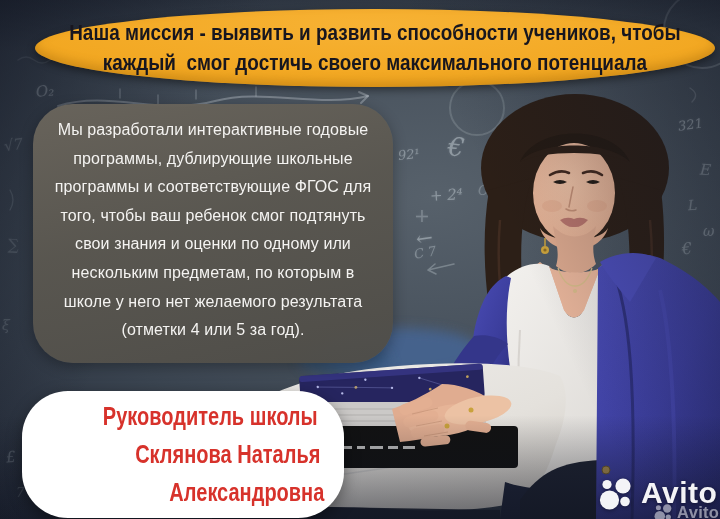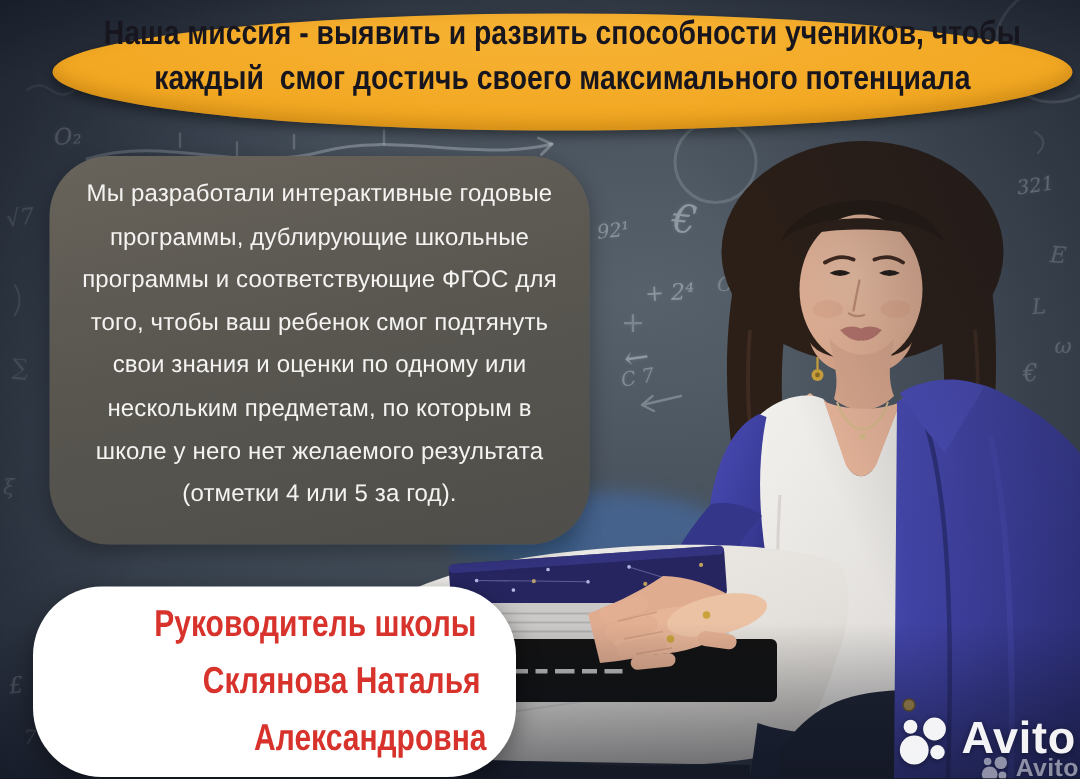--- a/index.html
+++ b/index.html
@@ -16,21 +16,21 @@
       linear-gradient(115deg, rgba(16,20,32,.55) 0%, rgba(16,20,32,0) 28%),
       linear-gradient(245deg, rgba(16,20,32,.45) 0%, rgba(0,0,0,0) 33%),
       linear-gradient(0deg, rgba(12,16,28,.55) 0%, rgba(0,0,0,0) 20%),
       linear-gradient(180deg, rgba(12,16,28,.35) 0%, rgba(0,0,0,0) 10%);
   }
   
   .banner{
     position:absolute;left:35px;top:9px;width:680px;height:78px;border-radius:50%;
     background:radial-gradient(120% 160% at 50% 20%, #f7b234 0%, #f1a51d 55%, #e49a12 100%);
     box-shadow:0 3px 8px rgba(0,0,0,.45), inset 0 -5px 10px rgba(120,70,0,.25);
-    display:flex;flex-direction:column;align-items:center;gap:4px;
+    display:flex;flex-direction:column;justify-content:center;align-items:center;gap:4px;
   }
   .banner-line{
     font-weight:700;font-size:22.5px;color:#17161f;white-space:pre;
     transform:scaleX(.84);transform-origin:50% 50%;letter-spacing:0;
   }
   
   .desc-box{
     position:absolute;left:33px;top:104px;width:360px;height:259px;border-radius:40px;
     background:linear-gradient(165deg, rgba(106,101,92,.97) 0%, rgba(90,87,80,.97) 45%, rgba(79,77,72,.97) 100%);
     box-shadow:0 4px 14px rgba(0,0,0,.3);

